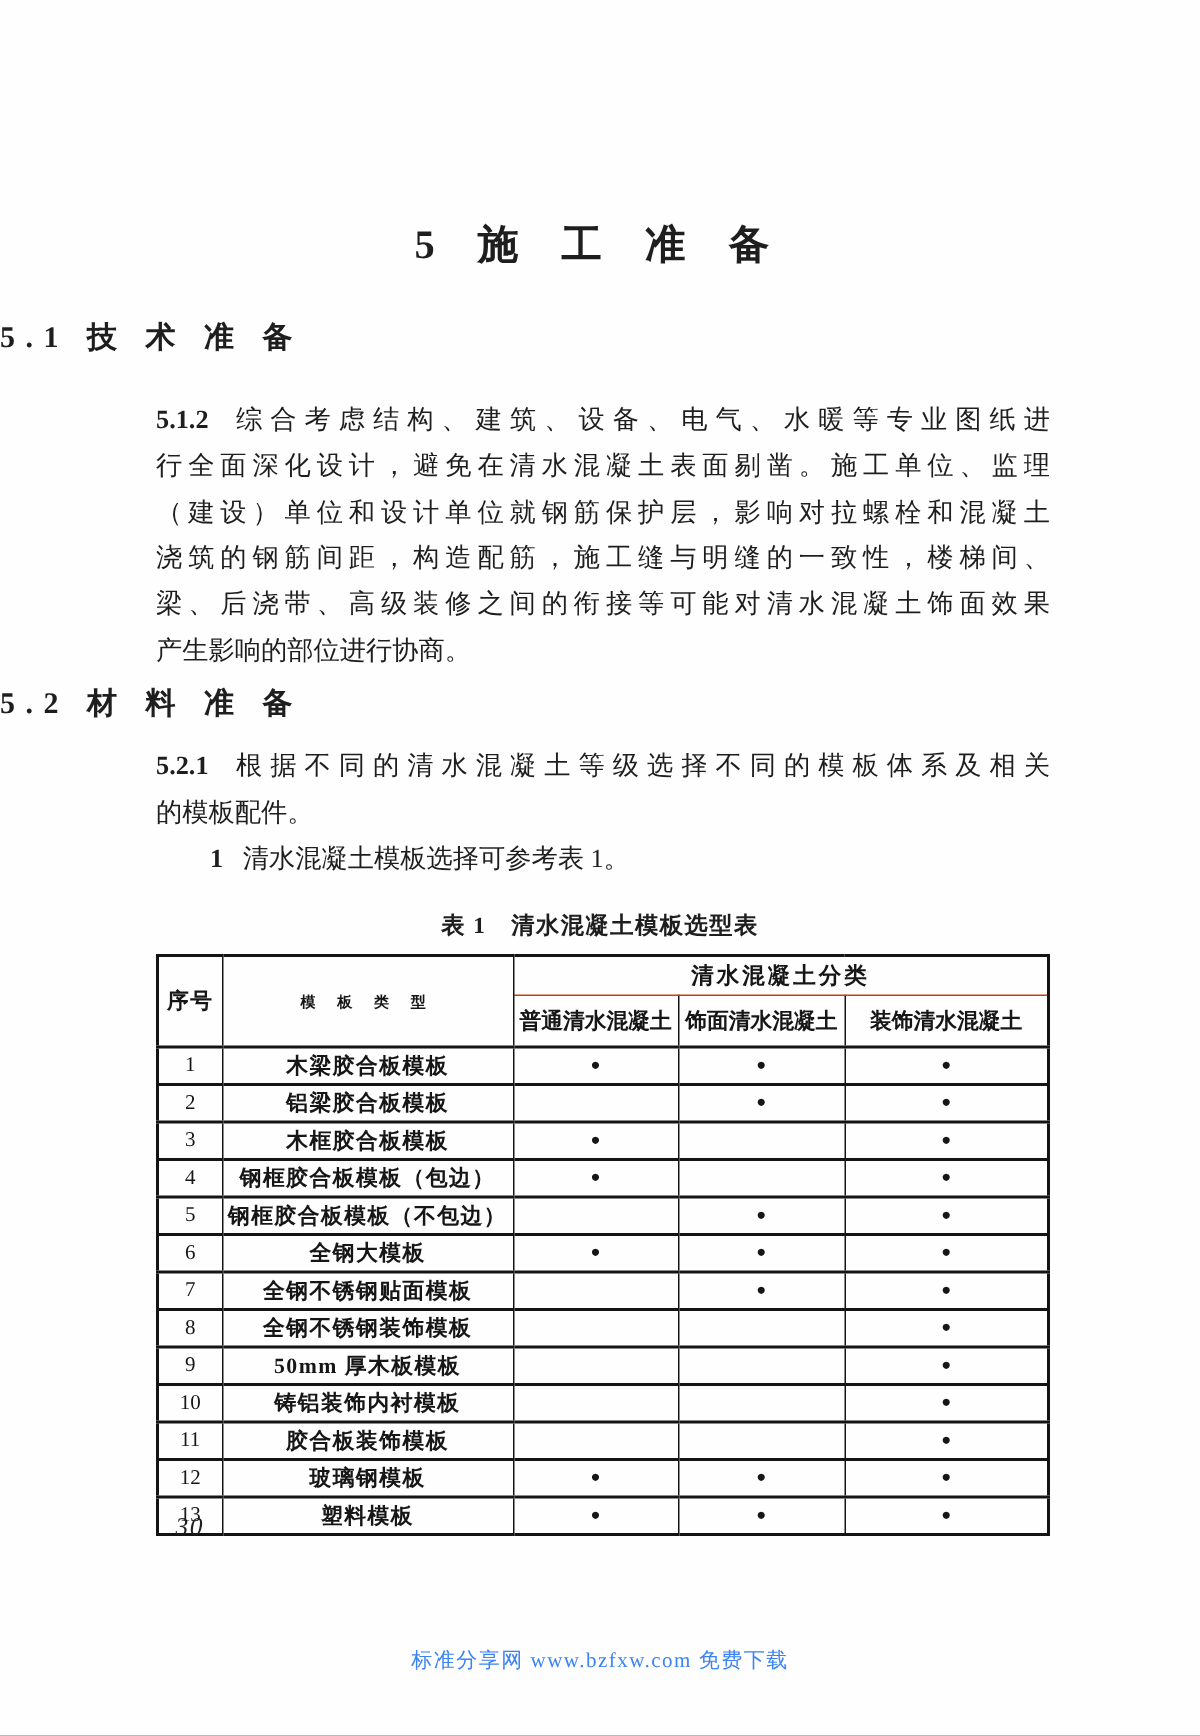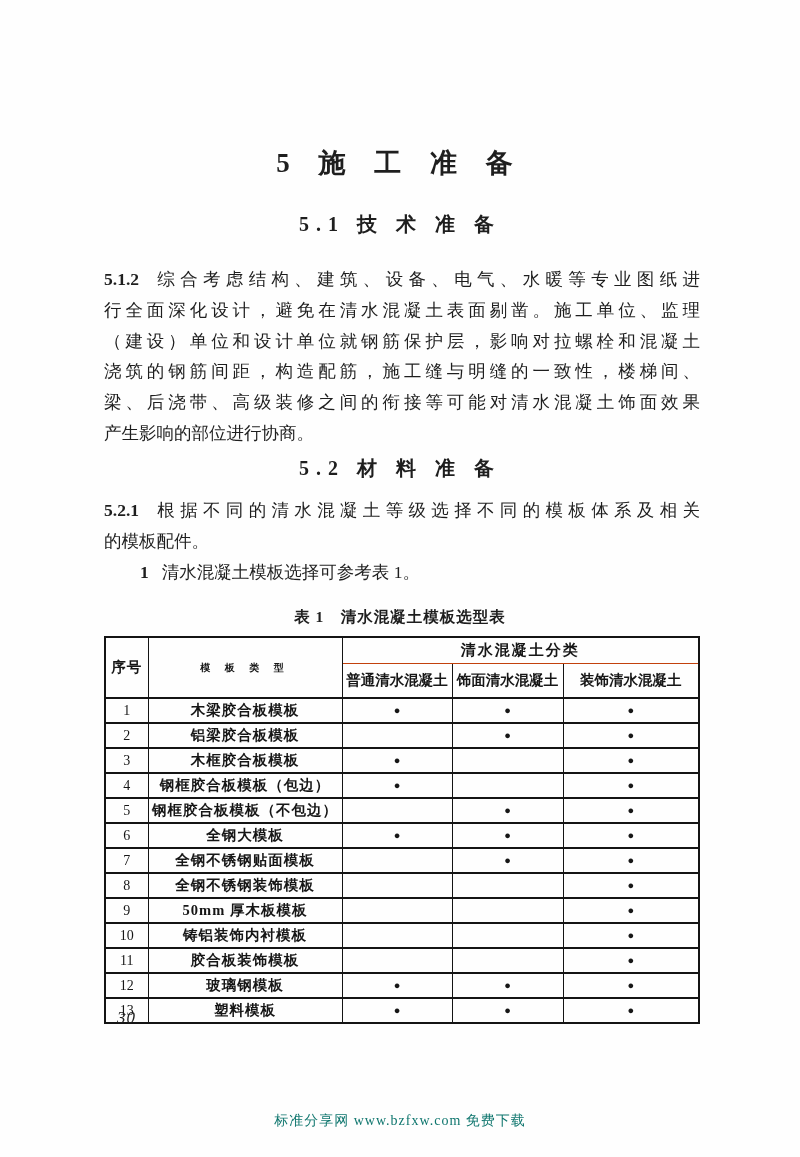--- a/index.html
+++ b/index.html
@@ -12,21 +12,21 @@
     color:#1e1e1e;
     overflow:hidden;
   }
   .chapter-title{
     position:absolute;top:145px;left:0;width:100%;
     text-align:center;font-size:27px;font-weight:bold;letter-spacing:11px;
     white-space:nowrap;
   }
   .section-title{
     position:absolute;left:0;width:100%;
-    text-align:center;font-size:20px;font-weight:bold;letter-spacing:7px;
+    font-size:20px;font-weight:bold;letter-spacing:7px;
     white-space:nowrap;
   }
   .section-title.s51{top:211px;}
   .section-title.s52{top:455px;}
   .para{
     position:absolute;left:104px;width:596px;
     font-size:17.5px;line-height:30.8px;
   }
   .para.p512{top:264px;}
   .para.p521{top:495px;}
@@ -58,23 +58,22 @@
   .tbl td{height:23px;}
   .tbl .num-cell{font-size:14px;}
   .tbl .type-cell{font-weight:bold;letter-spacing:1px;}
   .tbl .mark-cell{font-size:11px;line-height:1;}
   .page-number{
     position:absolute;top:1008px;left:117px;
     font-size:17px;font-style:italic;letter-spacing:1px;
   }
   .watermark{
     position:absolute;top:1098px;left:0;width:100%;
-    text-align:center;font-size:14px;color:#0f766e;letter-spacing:1px;
+    text-align:center;font-size:14px;color:#3b82f6;letter-spacing:1px;
     font-family:"Liberation Serif","DejaVu Serif",serif;
-    margin-top:14px;
   }
 </style>
 </head>
 <body>
 
 <div class="page">
 
   <div class="chapter-title">5 施 工 准 备</div>
 
   <div class="section-title s51">5.1 技 术 准 备</div>

